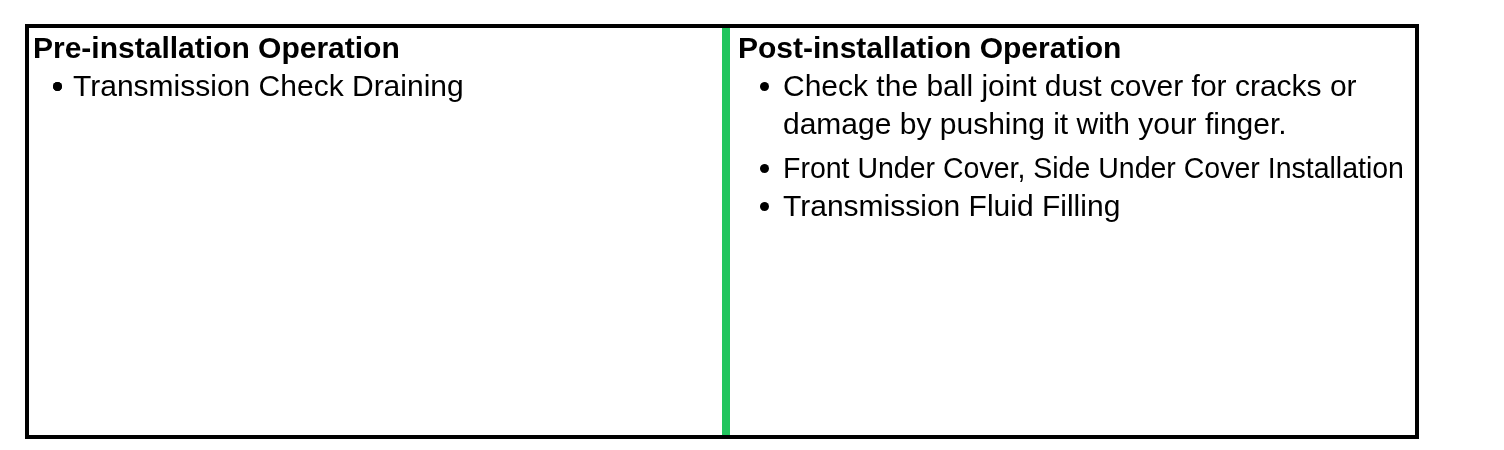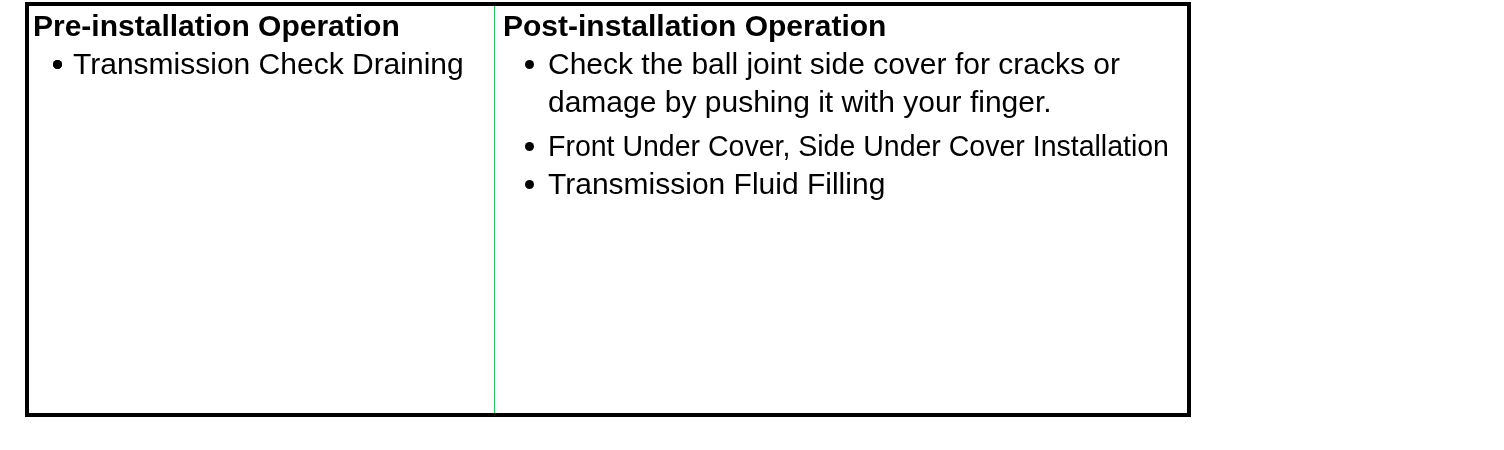--- a/index.html
+++ b/index.html
@@ -11,40 +11,40 @@
     width: 1504px;
     height: 450px;
     position: relative;
     font-family: "Liberation Sans", sans-serif;
     color: #000000;
     overflow: hidden;
   }
   .op-table {
     position: absolute;
     left: 25px;
-    top: 2px;
-    width: 1166px;
+    top: 24px;
+    width: 1394px;
     height: 415px;
     border: 4px solid #000000;
     box-sizing: border-box;
     display: flex;
     background: #ffffff;
   }
   .col {
     box-sizing: border-box;
     padding-top: 1px;
   }
   .col-left {
     width: 693px;
     padding-left: 4px;
     padding-right: 4px;
   }
   .col-right {
     width: 693px;
-    border-left: 1px solid #22c55e;
+    border-left: 8px solid #22c55e;
     padding-left: 8px;
     padding-right: 4px;
   }
   .col-header {
     margin: 0;
     font-size: 30px;
     font-weight: bold;
     line-height: 38px;
     white-space: nowrap;
   }
@@ -96,21 +96,21 @@
         <span class="bullet-text">Transmission Check Draining</span>
       </li>
     </ul>
   </section>
 
   <section class="col col-right">
     <h2 class="col-header">Post-installation Operation</h2>
     <ul class="bullet-list">
       <li class="bullet-item wrap">
         <span class="dot"></span>
-        <span class="bullet-text">Check the ball joint side cover for cracks or damage by pushing it with your finger.</span>
+        <span class="bullet-text">Check the ball joint dust cover for cracks or damage by pushing it with your finger.</span>
       </li>
       <li class="bullet-item extra-gap">
         <span class="dot"></span>
         <span class="bullet-text condensed">Front Under Cover, Side Under Cover Installation</span>
       </li>
       <li class="bullet-item">
         <span class="dot"></span>
         <span class="bullet-text">Transmission Fluid Filling</span>
       </li>
     </ul>

